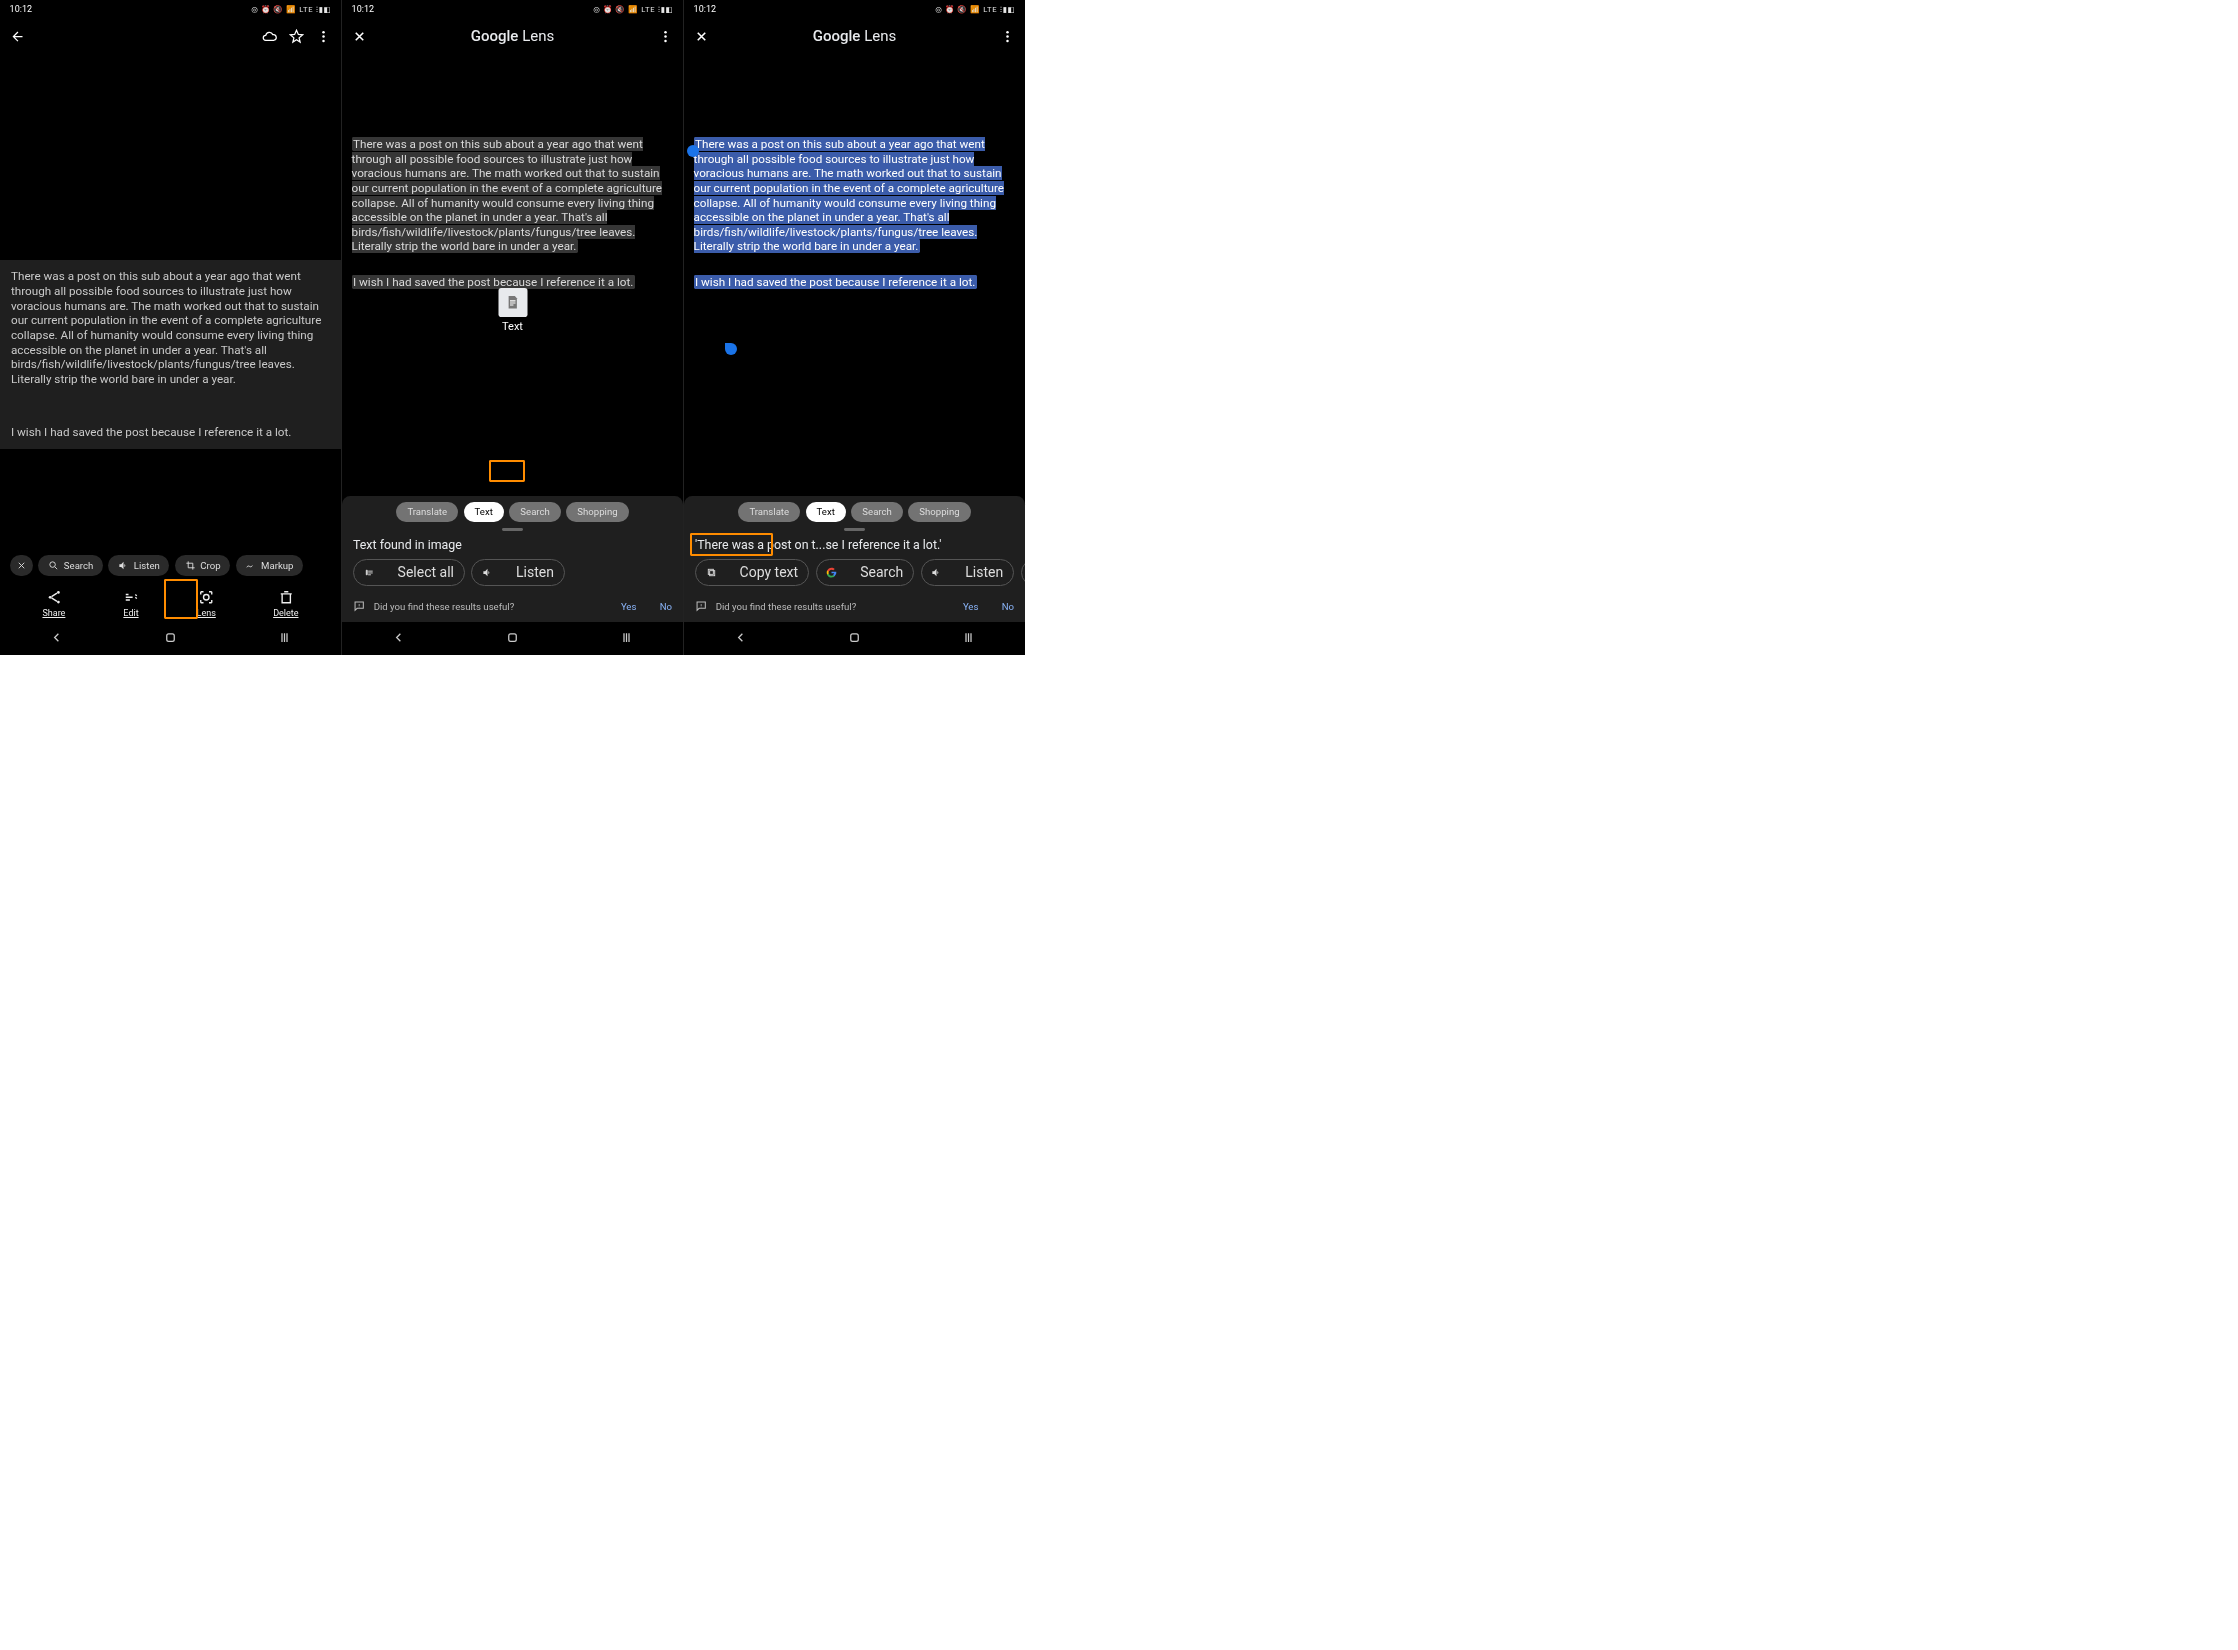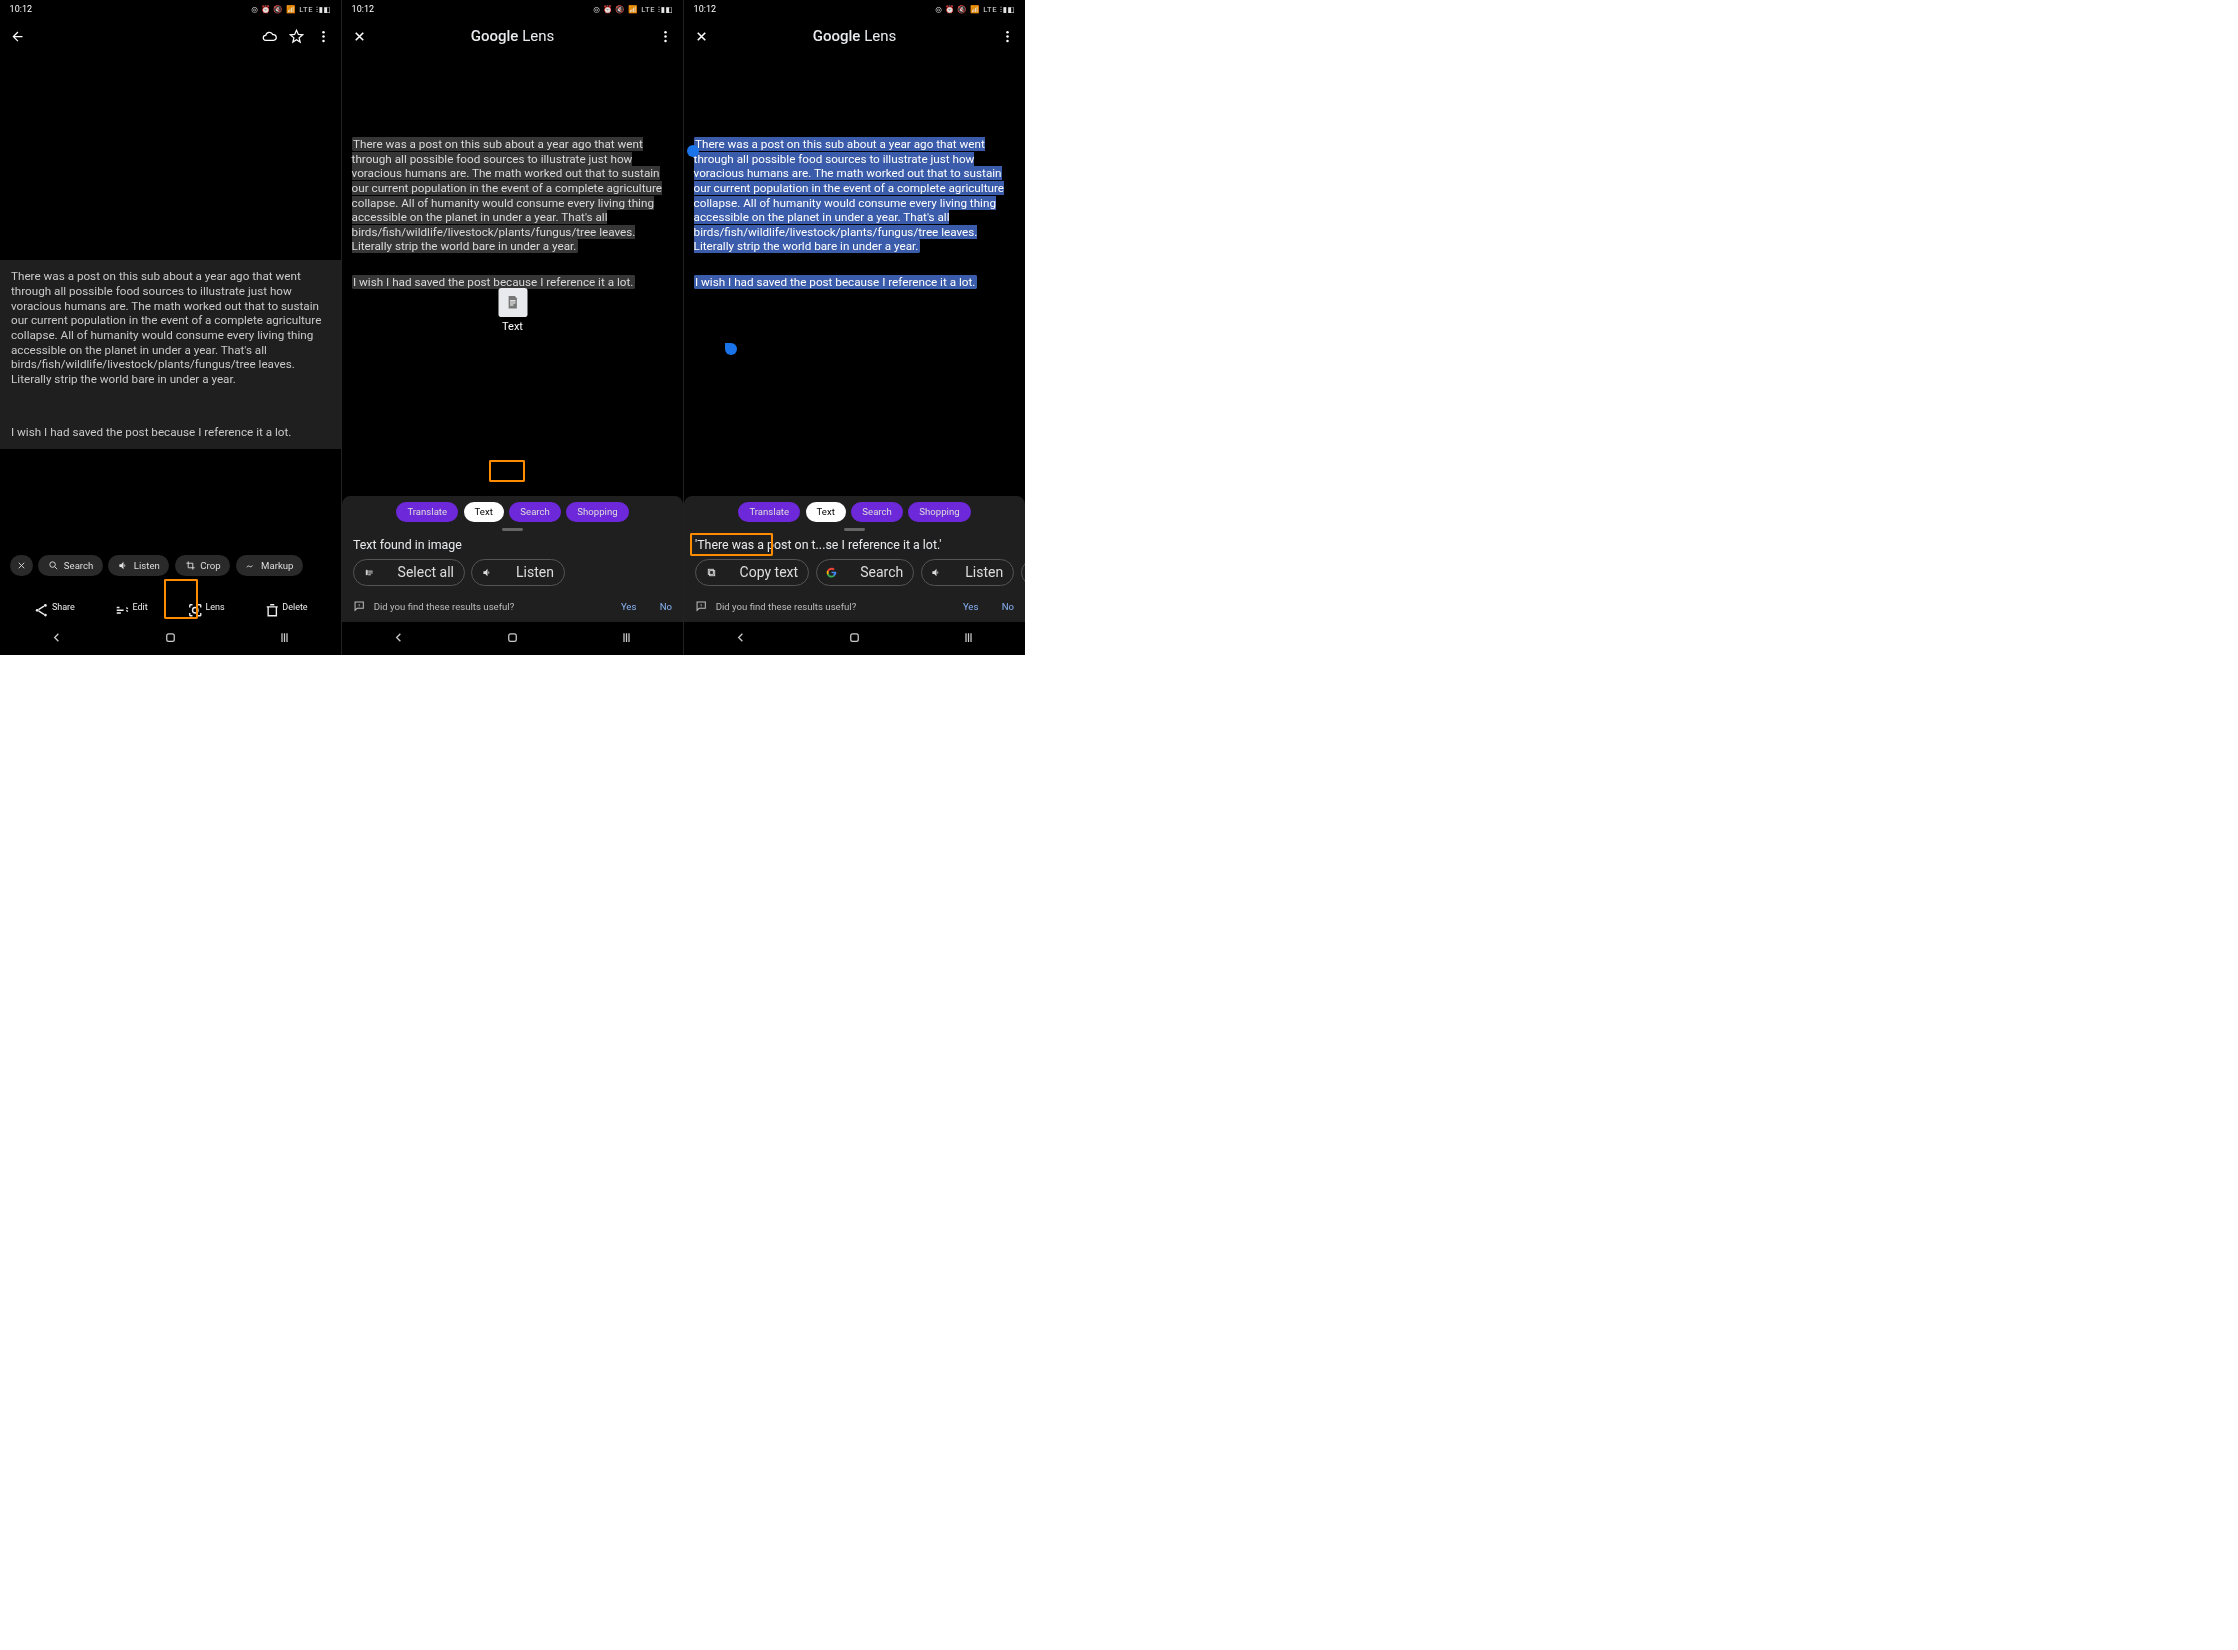--- a/index.html
+++ b/index.html
@@ -33,30 +33,30 @@
   .text-overlay .tile svg{width:16.5px; height:16.5px; fill:#444;}
   .text-overlay .lbl{ color:#fff; font-size:11px;}
   .sel-handle{ width:12.4px; height:12.4px; background:#1a73e8; border-radius:50%; position:absolute;}
 
   .gallery-chips { position:absolute; bottom:79px; left:0; right:0; display:flex; gap:5.5px; padding:0 9.6px;}
   .chip { background:#2a2a2a; border-radius:13.8px; padding:4.8px 9.6px; display:flex; align-items:center; gap:4.8px; color:#ddd; font-size:9.6px;}
   .chip.icononly{ padding:4.8px 6.2px;}
   .chip svg{width:11px;height:11px;fill:#ddd;}
 
   .gallery-bottom { position:absolute; bottom:37px; left:0; right:0; display:flex; justify-content:space-around; align-items:center; padding:0 13.8px;}
-  .gb-item { display:flex; flex-direction:row; gap:2.1px; color:#eee; font-size:9px;}
+  .gb-item { display:flex; flex-direction:column; align-items:center; gap:2.1px; color:#eee; font-size:9px;text-decoration:underline;}
   .gb-item svg{width:16.5px;height:16.5px;fill:#eee;}
   .hl-box { position:absolute; border:2.8px solid #ff8c00; pointer-events:none; border-radius:1.4px;}
 
   .nav-bar { position:absolute; bottom:0; left:0; right:0; height:33px; display:flex; justify-content:space-around; align-items:center;}
   .nav-bar svg{width:15px; height:15px; fill:#ccc;}
 
   .lens-sheet { position:absolute; bottom:33px; left:0; right:0; background:#1f1f1f; border-top-left-radius:8.3px; border-top-right-radius:8.3px; display:flex; flex-direction:column;}
   .modes { display:flex; justify-content:center; flex-wrap:nowrap; gap:5.5px; padding:6.9px 0 4.1px;}
-  .mode { background:#6d28d9; color:#ddd; border-radius:12.4px; padding:4.1px 11px; font-size:9.6px;}
+  .mode { background:#737373; color:#ddd; border-radius:12.4px; padding:4.1px 11px; font-size:9.6px;}
   .mode.active { background:#fff; color:#000;}
   .handle { width:20.6px; height:2.8px; background:#666; border-radius:1.4px; margin:2.8px auto 4.1px;}
   .sheet-title { font-size:12.4px; color:#e8eaed; padding:1.4px 11px 6.9px;}
   .actions { display:flex; gap:6.9px; padding:0 11px 6.9px; overflow:hidden;}
   .action { border:0.7px solid #555; border-radius:13.8px; padding:4.8px 9.6px; display:flex; align-items:center; gap:23px; color:#ddd; font-size:14px; white-space:nowrap;}
   .action svg{width:11px;height:11px;fill:#ddd;}
   .feedback { display:flex; align-items:center; padding:6.9px 11px 9.6px; color:#bbb; font-size:9.6px; gap:8.3px;}
   .feedback .q{flex:1;}
   .feedback .ans{ color:#8ab4f8; margin-left:15px;text-align:right;}
   .g-icon{ width:11px; height:11px;}

